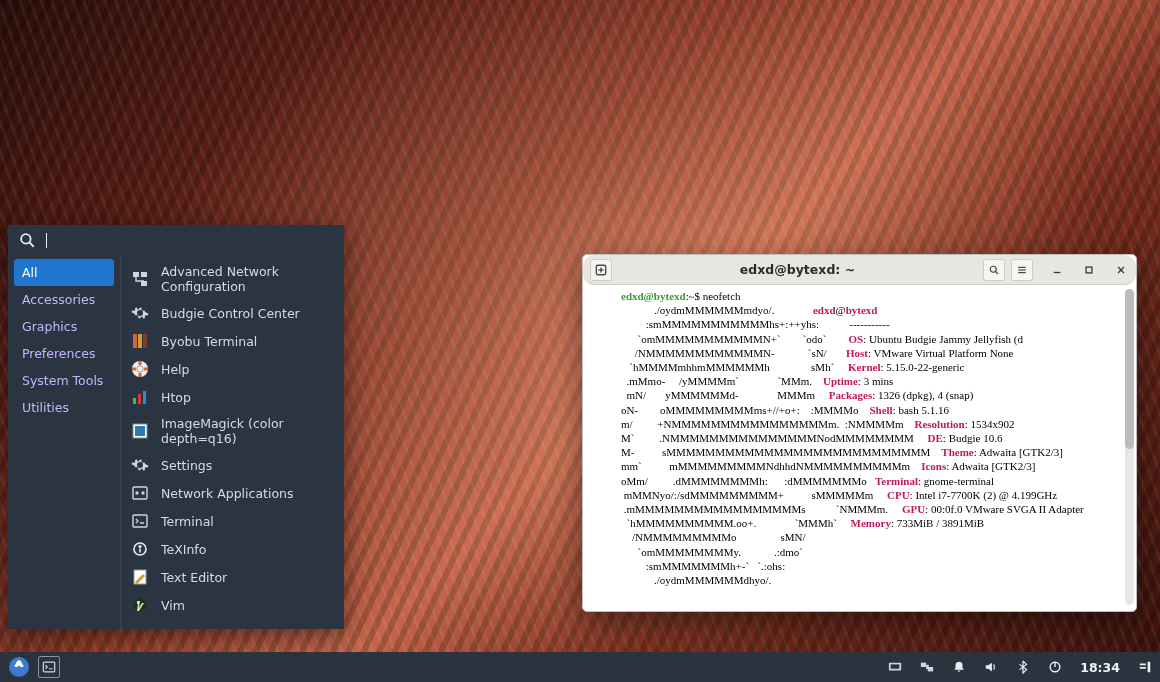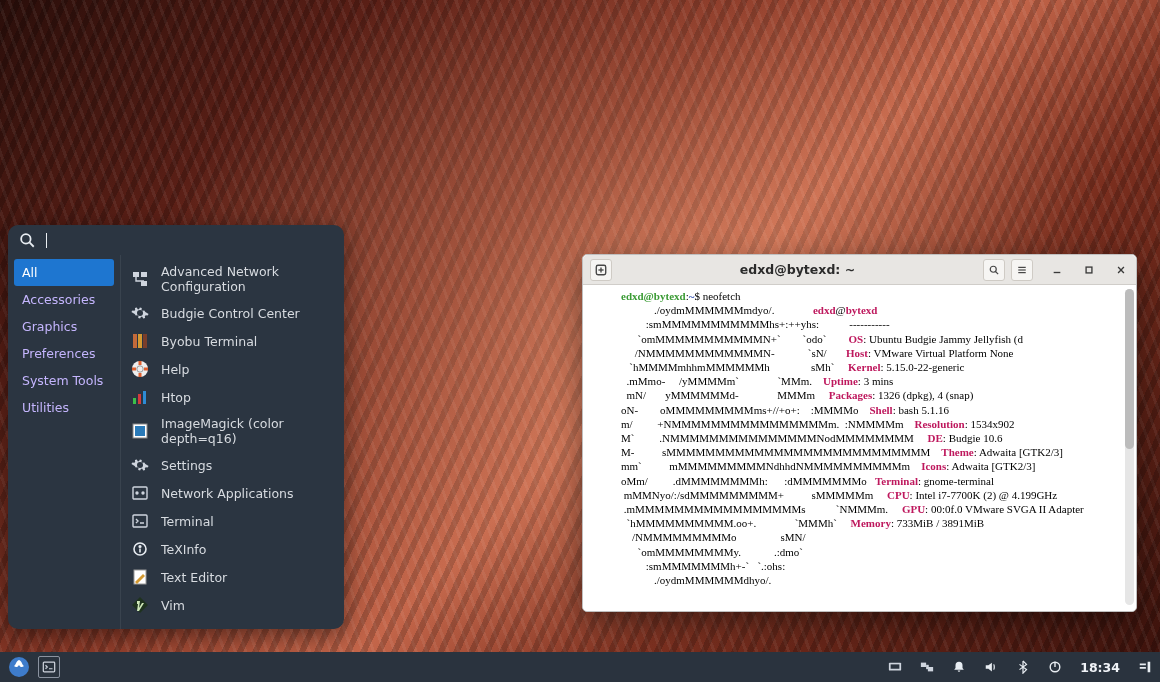--- a/index.html
+++ b/index.html
@@ -18,21 +18,21 @@
       repeating-linear-gradient( 70deg, rgba(255,255,255,.06) 0 3px, rgba(0,0,0,0) 3px 10px);
     pointer-events:none;
   }
 
   
   .app-menu {
     position:absolute; left:8px; top:225px; width:336px; height:404px;
     background:#2B3541; color:#d3d7db;
     box-shadow:0 6px 24px rgba(0,0,0,.45);
     display:flex; flex-direction:column;
-    border-radius:10px;
+    border-radius:0;
   }
   .app-menu .search {
     display:flex; align-items:center; gap:10px;
     height:30px; padding:0 10px;
   }
   .app-menu .search .caret {
     width:1px; height:15px; background:#eaeef2;
   }
   .app-menu .cols { flex:1; display:flex; }
   .app-menu .cats {
@@ -66,21 +66,21 @@
   .terminal-win {
     position:absolute; left:582px; top:254px; width:555px; height:358px;
     background:#ffffff; border:1px solid #bfbfbf; border-radius:5px;
     box-shadow:0 10px 30px rgba(0,0,0,.45);
     display:flex; flex-direction:column;
   }
   .term-titlebar {
     height:30px; background:#e8e6e3;
     border-bottom:1px solid #d0cdc9;
     display:flex; align-items:center;
-    border-top-left-radius:5px; border-top-right-radius:5px;
+    border-top-left-radius:5px; border-top-right-radius:5px;border-radius:12px;
   }
   .tb-left, .tb-right { display:flex; align-items:center; gap:6px; padding:0 7px; }
   .tb-right { margin-left:auto; }
   .tb-title { flex:1; text-align:center; font-weight:700; color:#2b2b2b; font-size:12.5px; }
   .tb-btn {
     width:22px; height:22px; border-radius:3px;
     background:#f6f5f3; border:1px solid #cfcbc5;
     display:inline-flex; align-items:center; justify-content:center;
     color:#474747; cursor:default;
   }

